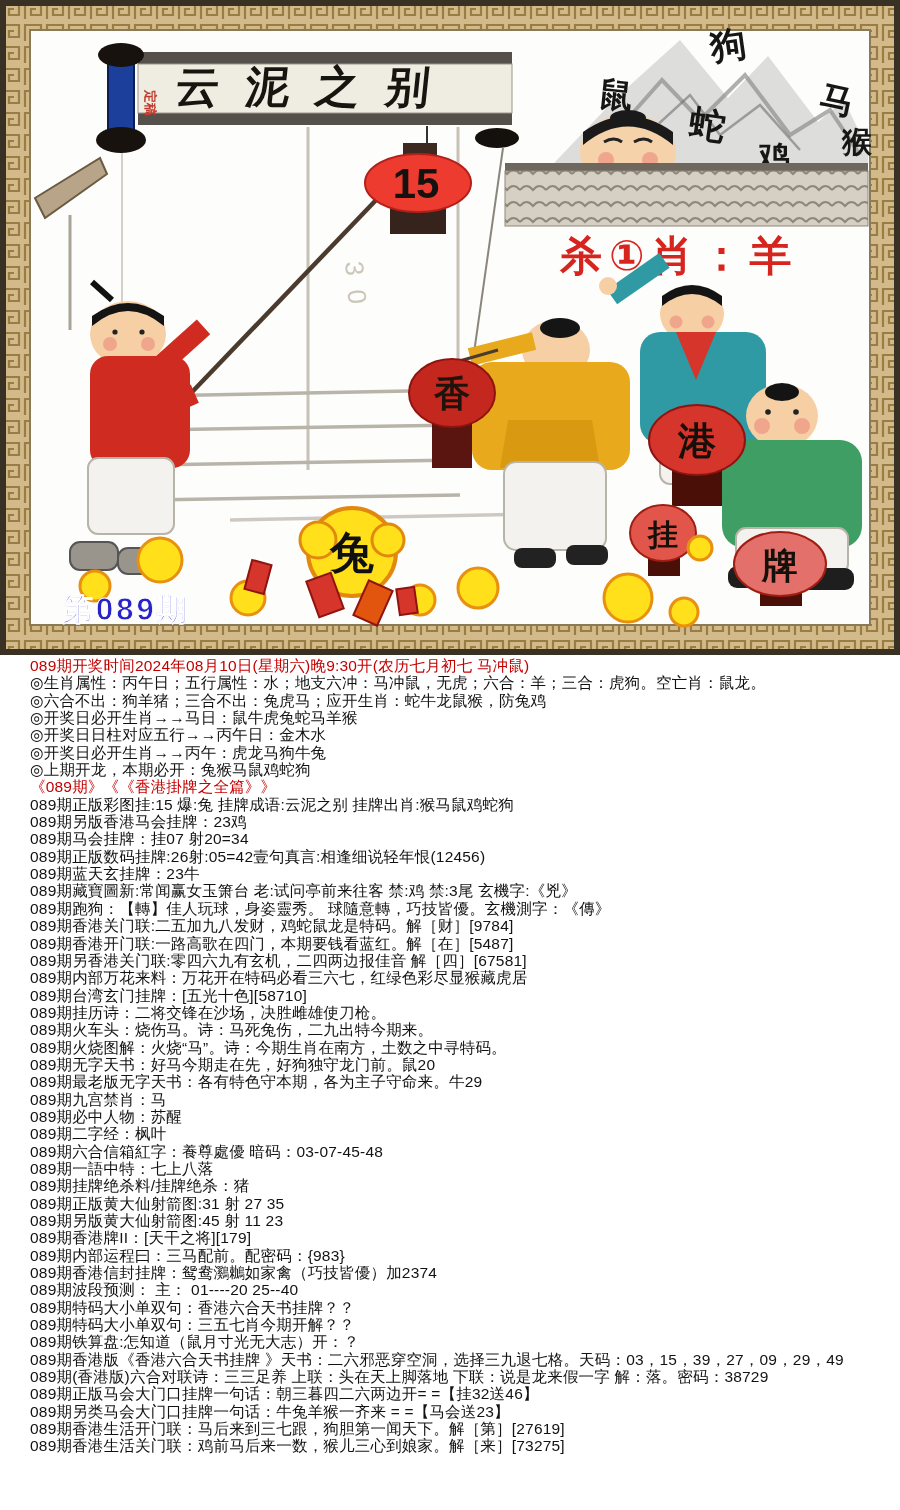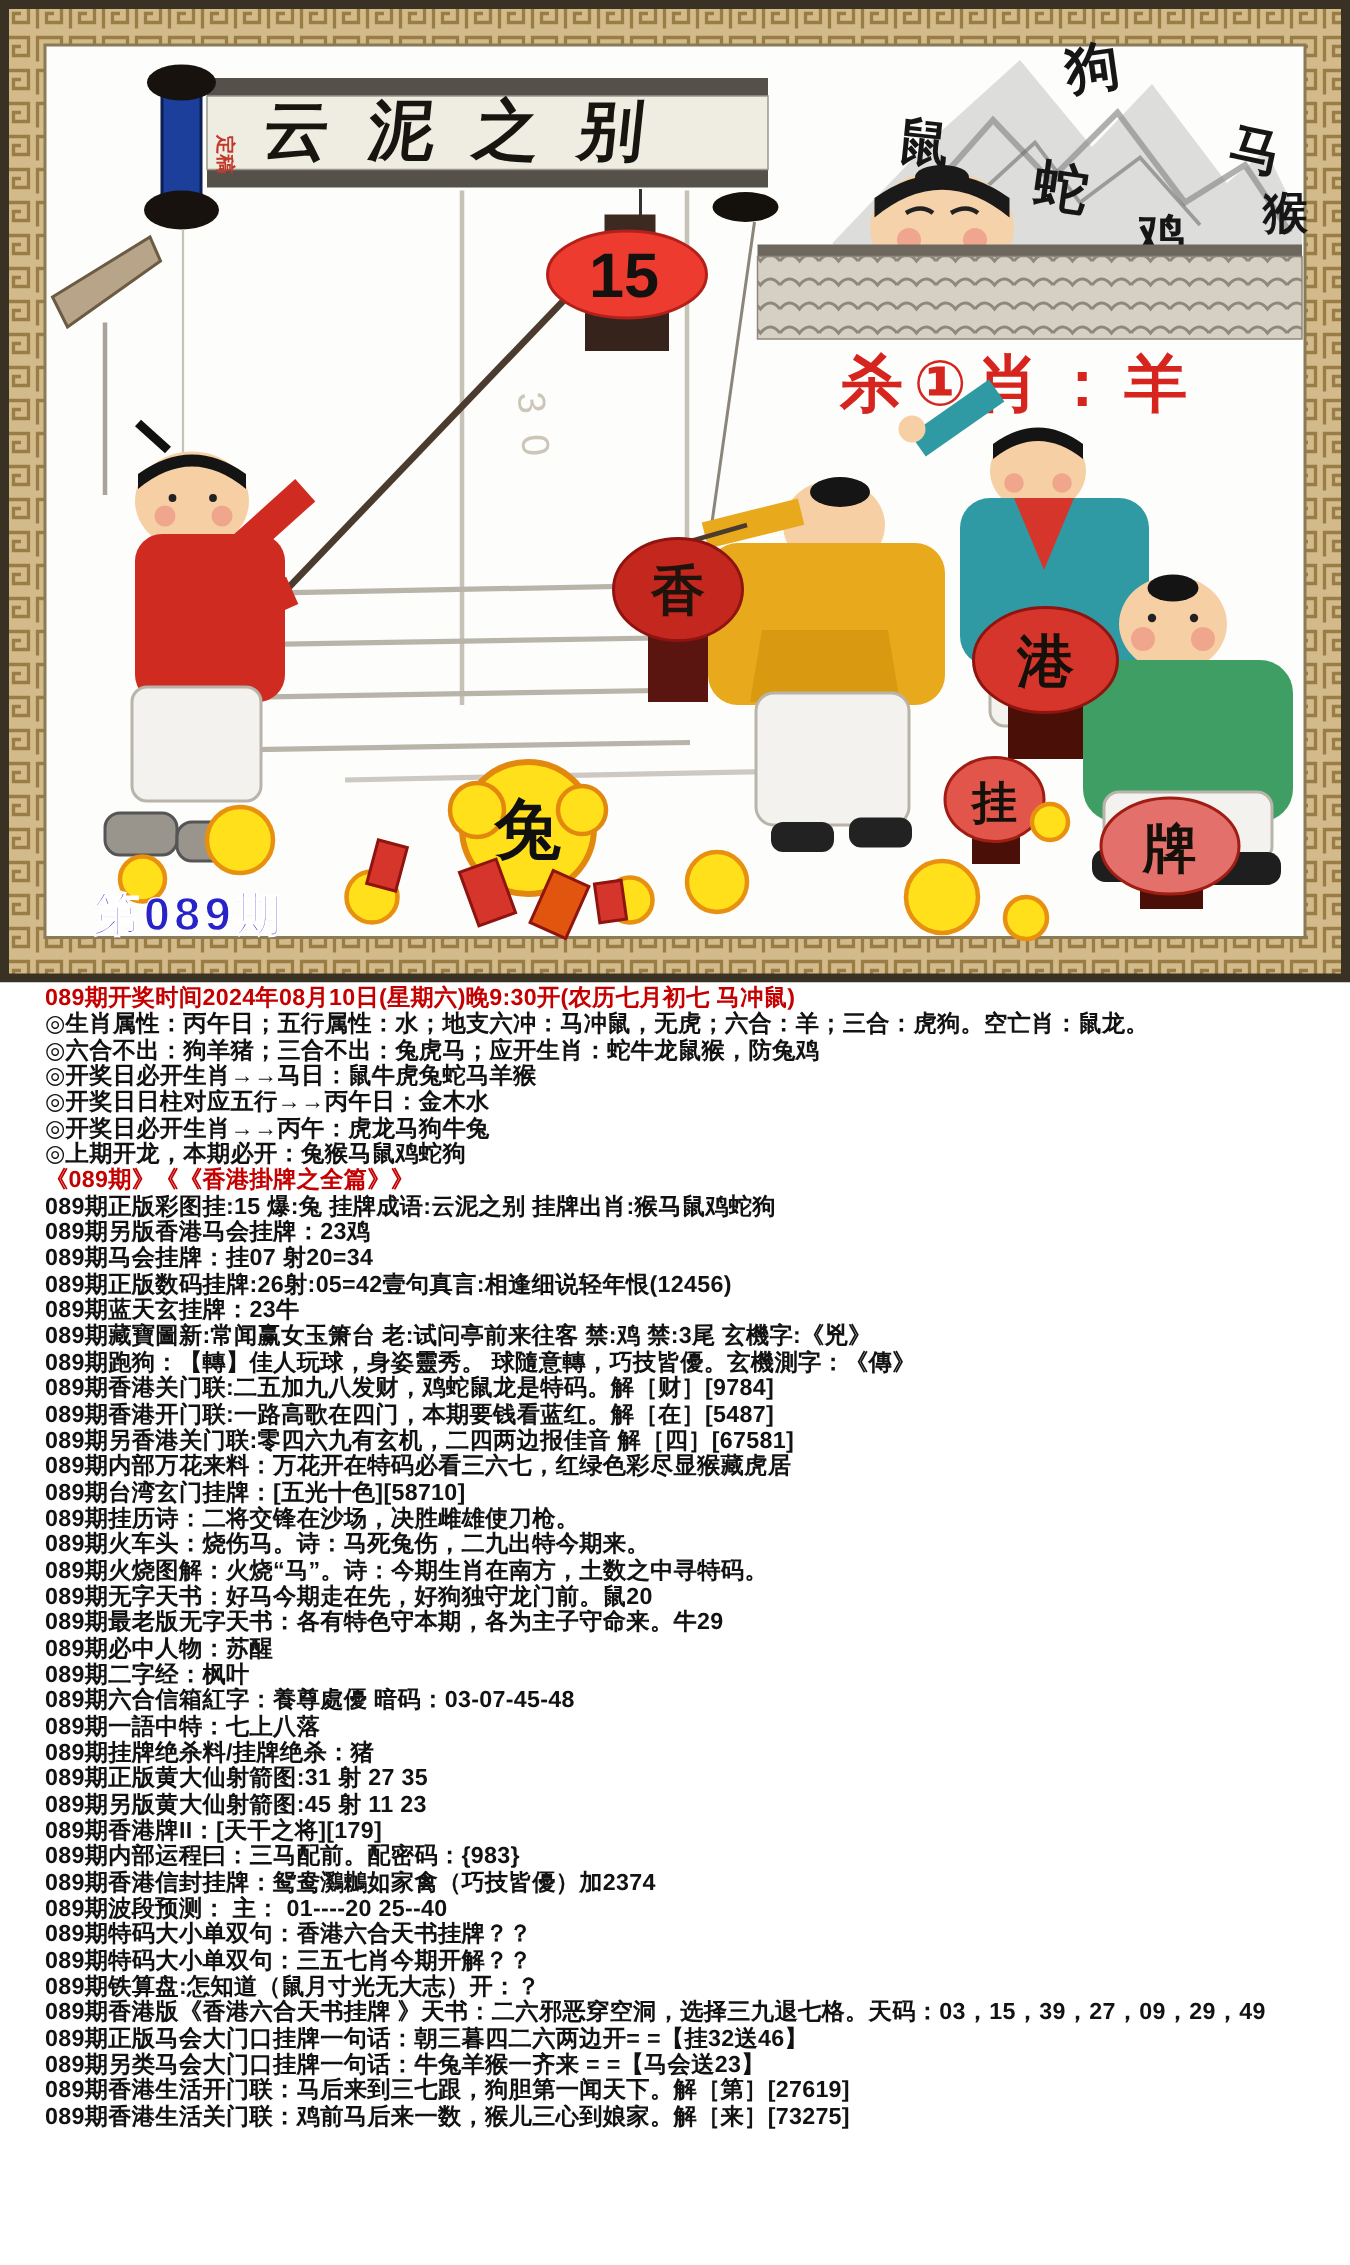--- a/index.html
+++ b/index.html
@@ -3,21 +3,21 @@
 <meta charset="utf-8">
 <style>
   html,body{margin:0;padding:0;background:#fff;}
   .stage{position:relative;width:900px;height:1510px;background:#fff;overflow:hidden;
          font-family:"Liberation Sans","DejaVu Sans",sans-serif;}
   .art{position:absolute;left:0;top:0;width:900px;height:655px;}
   .art svg{display:block;}
   .info{position:absolute;left:0;top:657px;width:900px;height:853px;background:#fff;
          padding-left:30px;box-sizing:border-box;}
   .info .line{white-space:nowrap;overflow:hidden;font-size:15.5px;line-height:17.35px;
-         font-weight:700;color:#121212;letter-spacing:0.2px;}
+         font-weight:400;color:#121212;letter-spacing:0.2px;}
   .info .line.red{color:#c40000;}
   svg text{font-family:"Liberation Sans","DejaVu Sans",sans-serif;}
 </style>
 </head>
 <body>
 
 <div class="stage">
 
   <div class="art">
     <svg width="900" height="655" viewBox="0 0 900 655">
@@ -231,34 +231,36 @@
       <div class="line">089期香港关门联:二五加九八发财，鸡蛇鼠龙是特码。解［财］[9784]</div>
       <div class="line">089期香港开门联:一路高歌在四门，本期要钱看蓝红。解［在］[5487]</div>
       <div class="line">089期另香港关门联:零四六九有玄机，二四两边报佳音 解［四］[67581]</div>
       <div class="line">089期内部万花来料：万花开在特码必看三六七，红绿色彩尽显猴藏虎居</div>
       <div class="line">089期台湾玄门挂牌：[五光十色][58710]</div>
       <div class="line">089期挂历诗：二将交锋在沙场，决胜雌雄使刀枪。</div>
       <div class="line">089期火车头：烧伤马。诗：马死兔伤，二九出特今期来。</div>
       <div class="line">089期火烧图解：火烧“马”。诗：今期生肖在南方，土数之中寻特码。</div>
       <div class="line">089期无字天书：好马今期走在先，好狗独守龙门前。鼠20</div>
       <div class="line">089期最老版无字天书：各有特色守本期，各为主子守命来。牛29</div>
+      <div class="line">089期九宫禁肖：马</div>
       <div class="line">089期必中人物：苏醒</div>
       <div class="line">089期二字经：枫叶</div>
       <div class="line">089期六合信箱紅字：養尊處優 暗码：03-07-45-48</div>
       <div class="line">089期一語中特：七上八落</div>
       <div class="line">089期挂牌绝杀料/挂牌绝杀：猪</div>
       <div class="line">089期正版黄大仙射箭图:31 射 27 35</div>
       <div class="line">089期另版黄大仙射箭图:45 射 11 23</div>
       <div class="line">089期香港牌II：[天干之将][179]</div>
       <div class="line">089期内部运程曰：三马配前。配密码：{983}</div>
       <div class="line">089期香港信封挂牌：鸳鸯鸂鶒如家禽（巧技皆優）加2374</div>
       <div class="line">089期波段预测： 主： 01----20 25--40</div>
       <div class="line">089期特码大小单双句：香港六合天书挂牌？？</div>
       <div class="line">089期特码大小单双句：三五七肖今期开解？？</div>
       <div class="line">089期铁算盘:怎知道（鼠月寸光无大志）开：？</div>
       <div class="line">089期香港版《香港六合天书挂牌 》天书：二六邪恶穿空洞，选择三九退七格。天码：03，15，39，27，09，29，49</div>
+      <div class="line">089期(香港版)六合对联诗：三三足养 上联：头在天上脚落地 下联：说是龙来假一字 解：落。密码：38729</div>
       <div class="line">089期正版马会大门口挂牌一句话：朝三暮四二六两边开= =【挂32送46】</div>
       <div class="line">089期另类马会大门口挂牌一句话：牛兔羊猴一齐来 = =【马会送23】</div>
       <div class="line">089期香港生活开门联：马后来到三七跟，狗胆第一闻天下。解［第］[27619]</div>
       <div class="line">089期香港生活关门联：鸡前马后来一数，猴儿三心到娘家。解［来］[73275]</div>
     </div>
 
 </div>
 
 </body></html>

